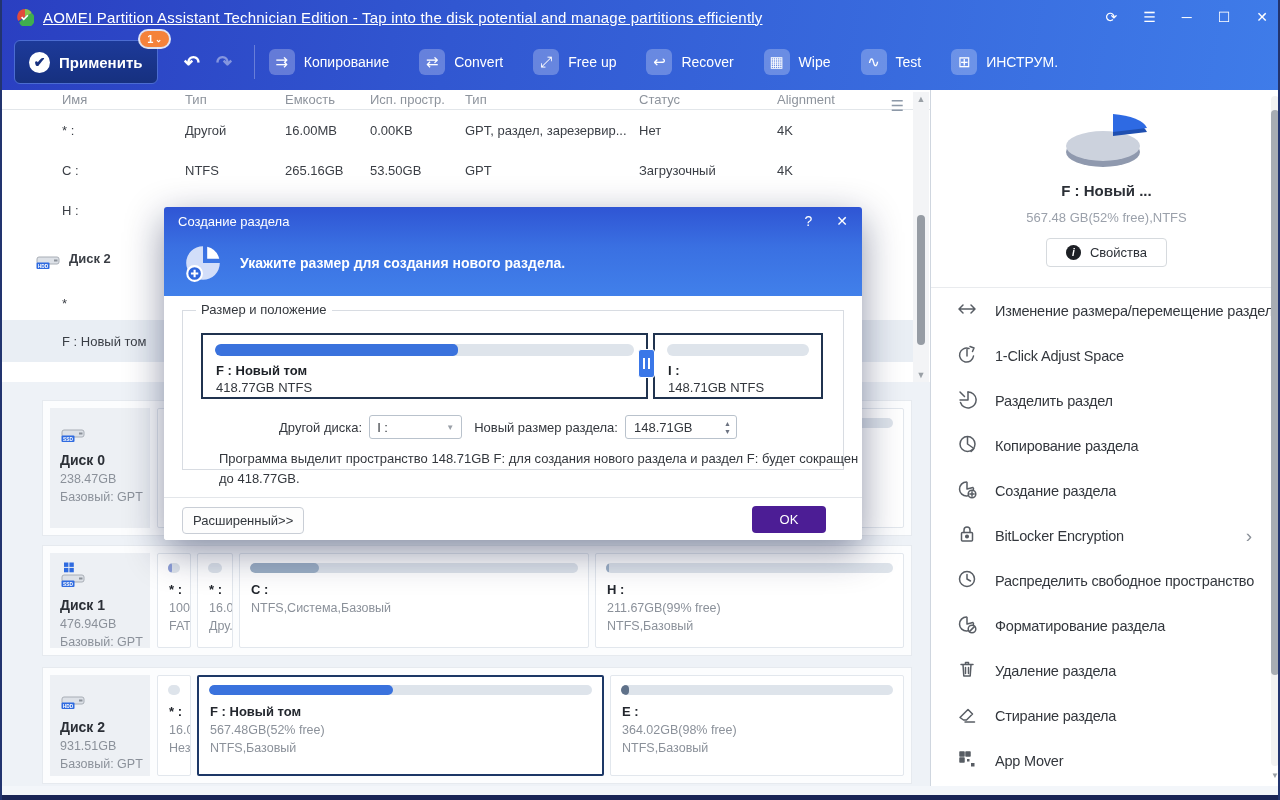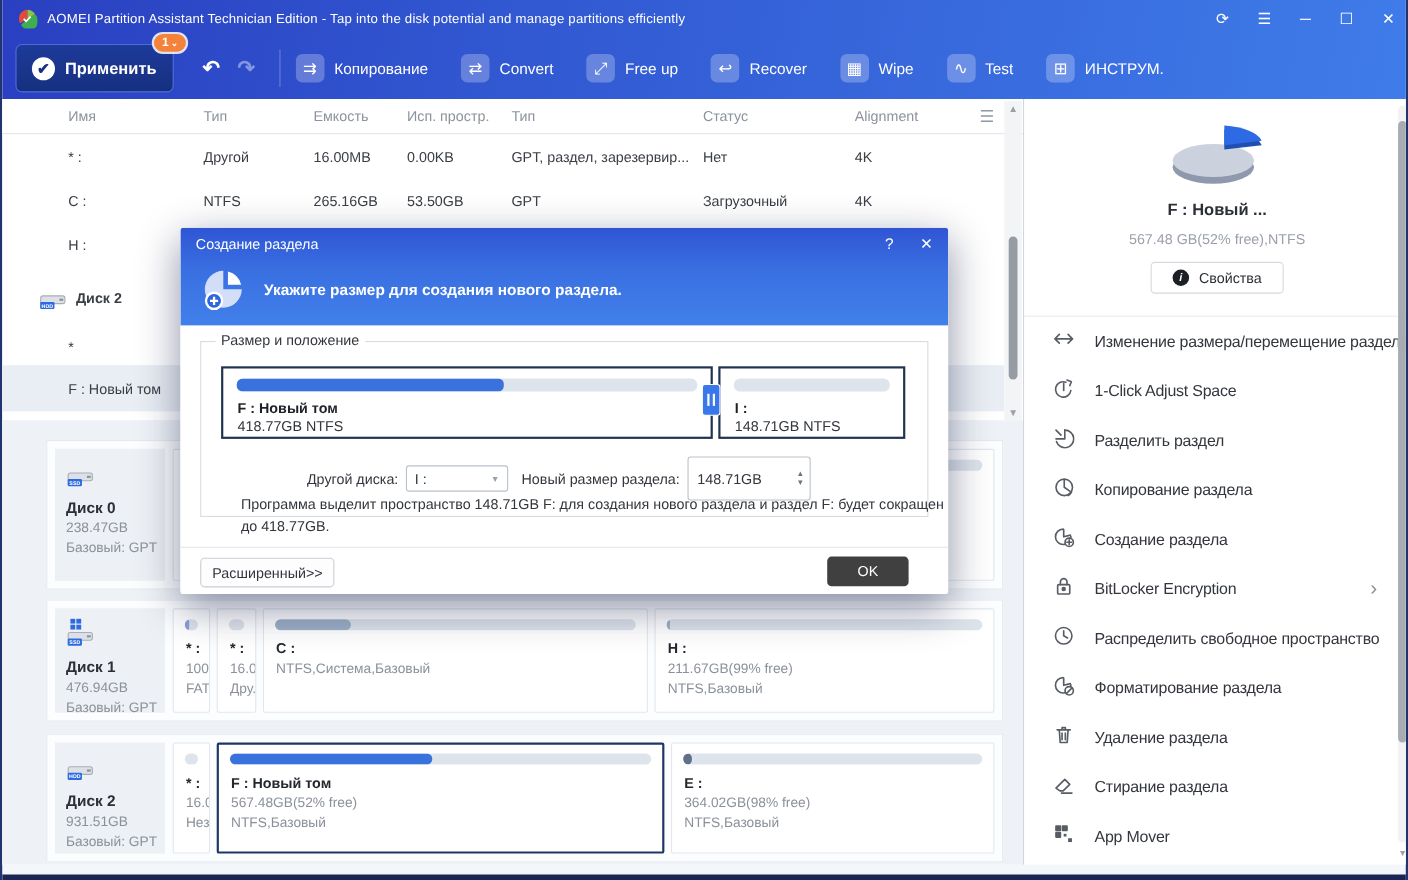--- a/index.html
+++ b/index.html
@@ -5,21 +5,21 @@
   * { margin:0; padding:0; box-sizing:border-box; }
   body { font-family:"Liberation Sans", sans-serif; background:#dfe4ea; }
   .window { position:relative; width:1280px; height:800px; background:#f3f6fa; overflow:hidden;
             border-left:2px solid #22346f; border-right:2px solid #22346f; }
 
   
   .header { position:absolute; left:0; top:0; width:1280px; height:90px;
             background:linear-gradient(100deg,#2a3fc1 0%,#3157d1 35%,#3f7ce9 100%); }
   .titlebar { display:flex; align-items:center; height:34px; padding:0 14px; }
   .logo { width:18px; height:18px; margin-right:9px; flex:0 0 auto; }
-  .wtitle { color:#ffffff; font-size:12px; letter-spacing:.2px; white-space:nowrap; }
+  .wtitle { color:#ffffff; font-size:15px; letter-spacing:.2px; white-space:nowrap;text-decoration:underline; }
   .wincontrols { margin-left:auto; display:flex; gap:26px; align-items:center; }
   .wc { color:#fff; font-size:14px; cursor:default; line-height:1; }
 
   .toolbar { display:flex; align-items:center; height:56px; padding:0 12px; position:relative; }
   .apply { position:relative; display:flex; align-items:center; gap:9px; width:144px; height:44px;
            background:linear-gradient(180deg,#1d3a9a,#16307f); border:1px solid #4b6cd2; border-radius:6px;
            color:#fff; font-size:15px; font-weight:bold; padding:0 0 0 14px; cursor:pointer; }
   .apply-ic { display:inline-flex; align-items:center; justify-content:center; width:21px; height:21px;
               background:#fff; color:#16307f; border-radius:50%; font-size:14px; font-weight:bold; }
   .badge { position:absolute; top:-10px; right:-12px; background:#f5823a; color:#fff; font-size:11px;
@@ -30,21 +30,21 @@
   .redo { color:rgba(255,255,255,.42); margin-left:16px; }
   .tb-sep { width:1px; height:34px; background:rgba(255,255,255,.28); margin:0 14px 0 22px; }
   .tb-items { display:flex; align-items:center; gap:30px; }
   .tbitem { display:flex; align-items:center; gap:9px; color:#fff; font-size:14px; cursor:pointer; white-space:nowrap; }
   .tbic { display:inline-flex; align-items:center; justify-content:center; width:26px; height:26px;
           background:rgba(255,255,255,.26); border-radius:6px; font-size:15px; color:#fff; }
 
   
   .main { position:absolute; left:0; top:90px; width:928px; height:696px; background:#fff; }
   .thead { display:grid; grid-template-columns:123px 100px 85px 95px 174px 138px auto; padding-left:60px;
-           height:32px; align-items:center; color:#8d939c; font-size:13px; border-bottom:1px solid #e2e6ea;
+           height:20px; align-items:center; color:#8d939c; font-size:13px; border-bottom:1px solid #e2e6ea;
            background:#fff; position:relative; }
   .cols-ic { position:absolute; right:26px; top:7px; color:#8d99a8; font-size:15px; cursor:pointer; }
   .trow { display:grid; grid-template-columns:150px 100px 85px 95px 174px 138px auto; padding-left:33px;
           align-items:center; color:#3a3e45; font-size:13px; width:911px; }
   .trow .namecell { display:flex; align-items:center; gap:7px; padding-left:27px; }
   .trow.diskrow .namecell { padding-left:0; font-weight:bold; }
   .trow.sel { background:#e9eef4; }
   .vscroll { position:absolute; left:911px; top:2px; width:16px; height:290px; background:#f3f4f6; }
   .vscroll .arr { position:absolute; left:0; width:16px; text-align:center; color:#9aa0a6; font-size:9px; }
   .vscroll .thumb { position:absolute; left:4px; top:123px; width:8px; height:130px; background:#969ca4; border-radius:5px; }
@@ -103,31 +103,31 @@
   .dpart-r { left:470px; width:170px; }
   .handle { position:absolute; left:455px; top:38px; width:17px; height:29px; background:#3a77e8;
             border:1px solid #fff; border-radius:3px; z-index:2; display:flex; align-items:center;
             justify-content:center; gap:3px; cursor:ew-resize; }
   .handle i { display:block; width:2px; height:11px; background:#fff; }
   .formrow { position:absolute; top:104px; left:0; right:0; display:flex; align-items:center; padding-left:96px;
              font-size:13px; color:#33373d; }
   .selectbox { display:flex; align-items:center; justify-content:space-between; width:93px; height:24px;
                border:1px solid #b9c2cc; border-radius:3px; margin-left:7px; padding:0 7px; background:#fff; cursor:pointer; }
   .selectbox .caret { font-size:8px; color:#9aa0a8; }
-  .spin { display:flex; align-items:center; width:112px; height:40px; border:1px solid #b9c2cc; border-radius:3px;
+  .spin { display:flex; align-items:center; width:112px; height:24px; border:1px solid #b9c2cc; border-radius:3px;
           margin-left:7px; background:#fff; }
   .spin .val { flex:1; padding:0 8px; font-size:13px; }
   .spin .arrows { display:flex; flex-direction:column; align-items:center; padding:0 5px; gap:1px; cursor:pointer; }
   .spin .arrows span { font-size:7px; color:#6b7280; line-height:1; }
   .nsz-lbl { margin-left:12px; }
   .dlg-desc { position:absolute; top:138px; left:36px; width:648px; font-size:13px; color:#33373d; line-height:1.55; }
   .dlg-foot { height:43px; border-top:1px solid #e3e6ea; position:relative; background:#fff; }
   .adv { position:absolute; left:18px; top:9px; border:1px solid #c9ced6; border-radius:4px; background:#fdfdfd;
          font-size:13px; color:#33373d; padding:5px 10px; cursor:pointer; }
-  .okbtn { position:absolute; right:36px; top:8px; width:74px; height:27px; background:#404040; color:#fff;
+  .okbtn { position:absolute; right:36px; top:8px; width:74px; height:27px; background:#4c1d95; color:#fff;
            border:none; border-radius:4px; font-size:13px; cursor:pointer; }
 
   .bottomstrip { position:absolute; left:0; bottom:0; width:1280px; height:5px; background:#1a2556; }
 </style>
 </head>
 <body>
 
 <div class="window">
 
   <div class="header">

